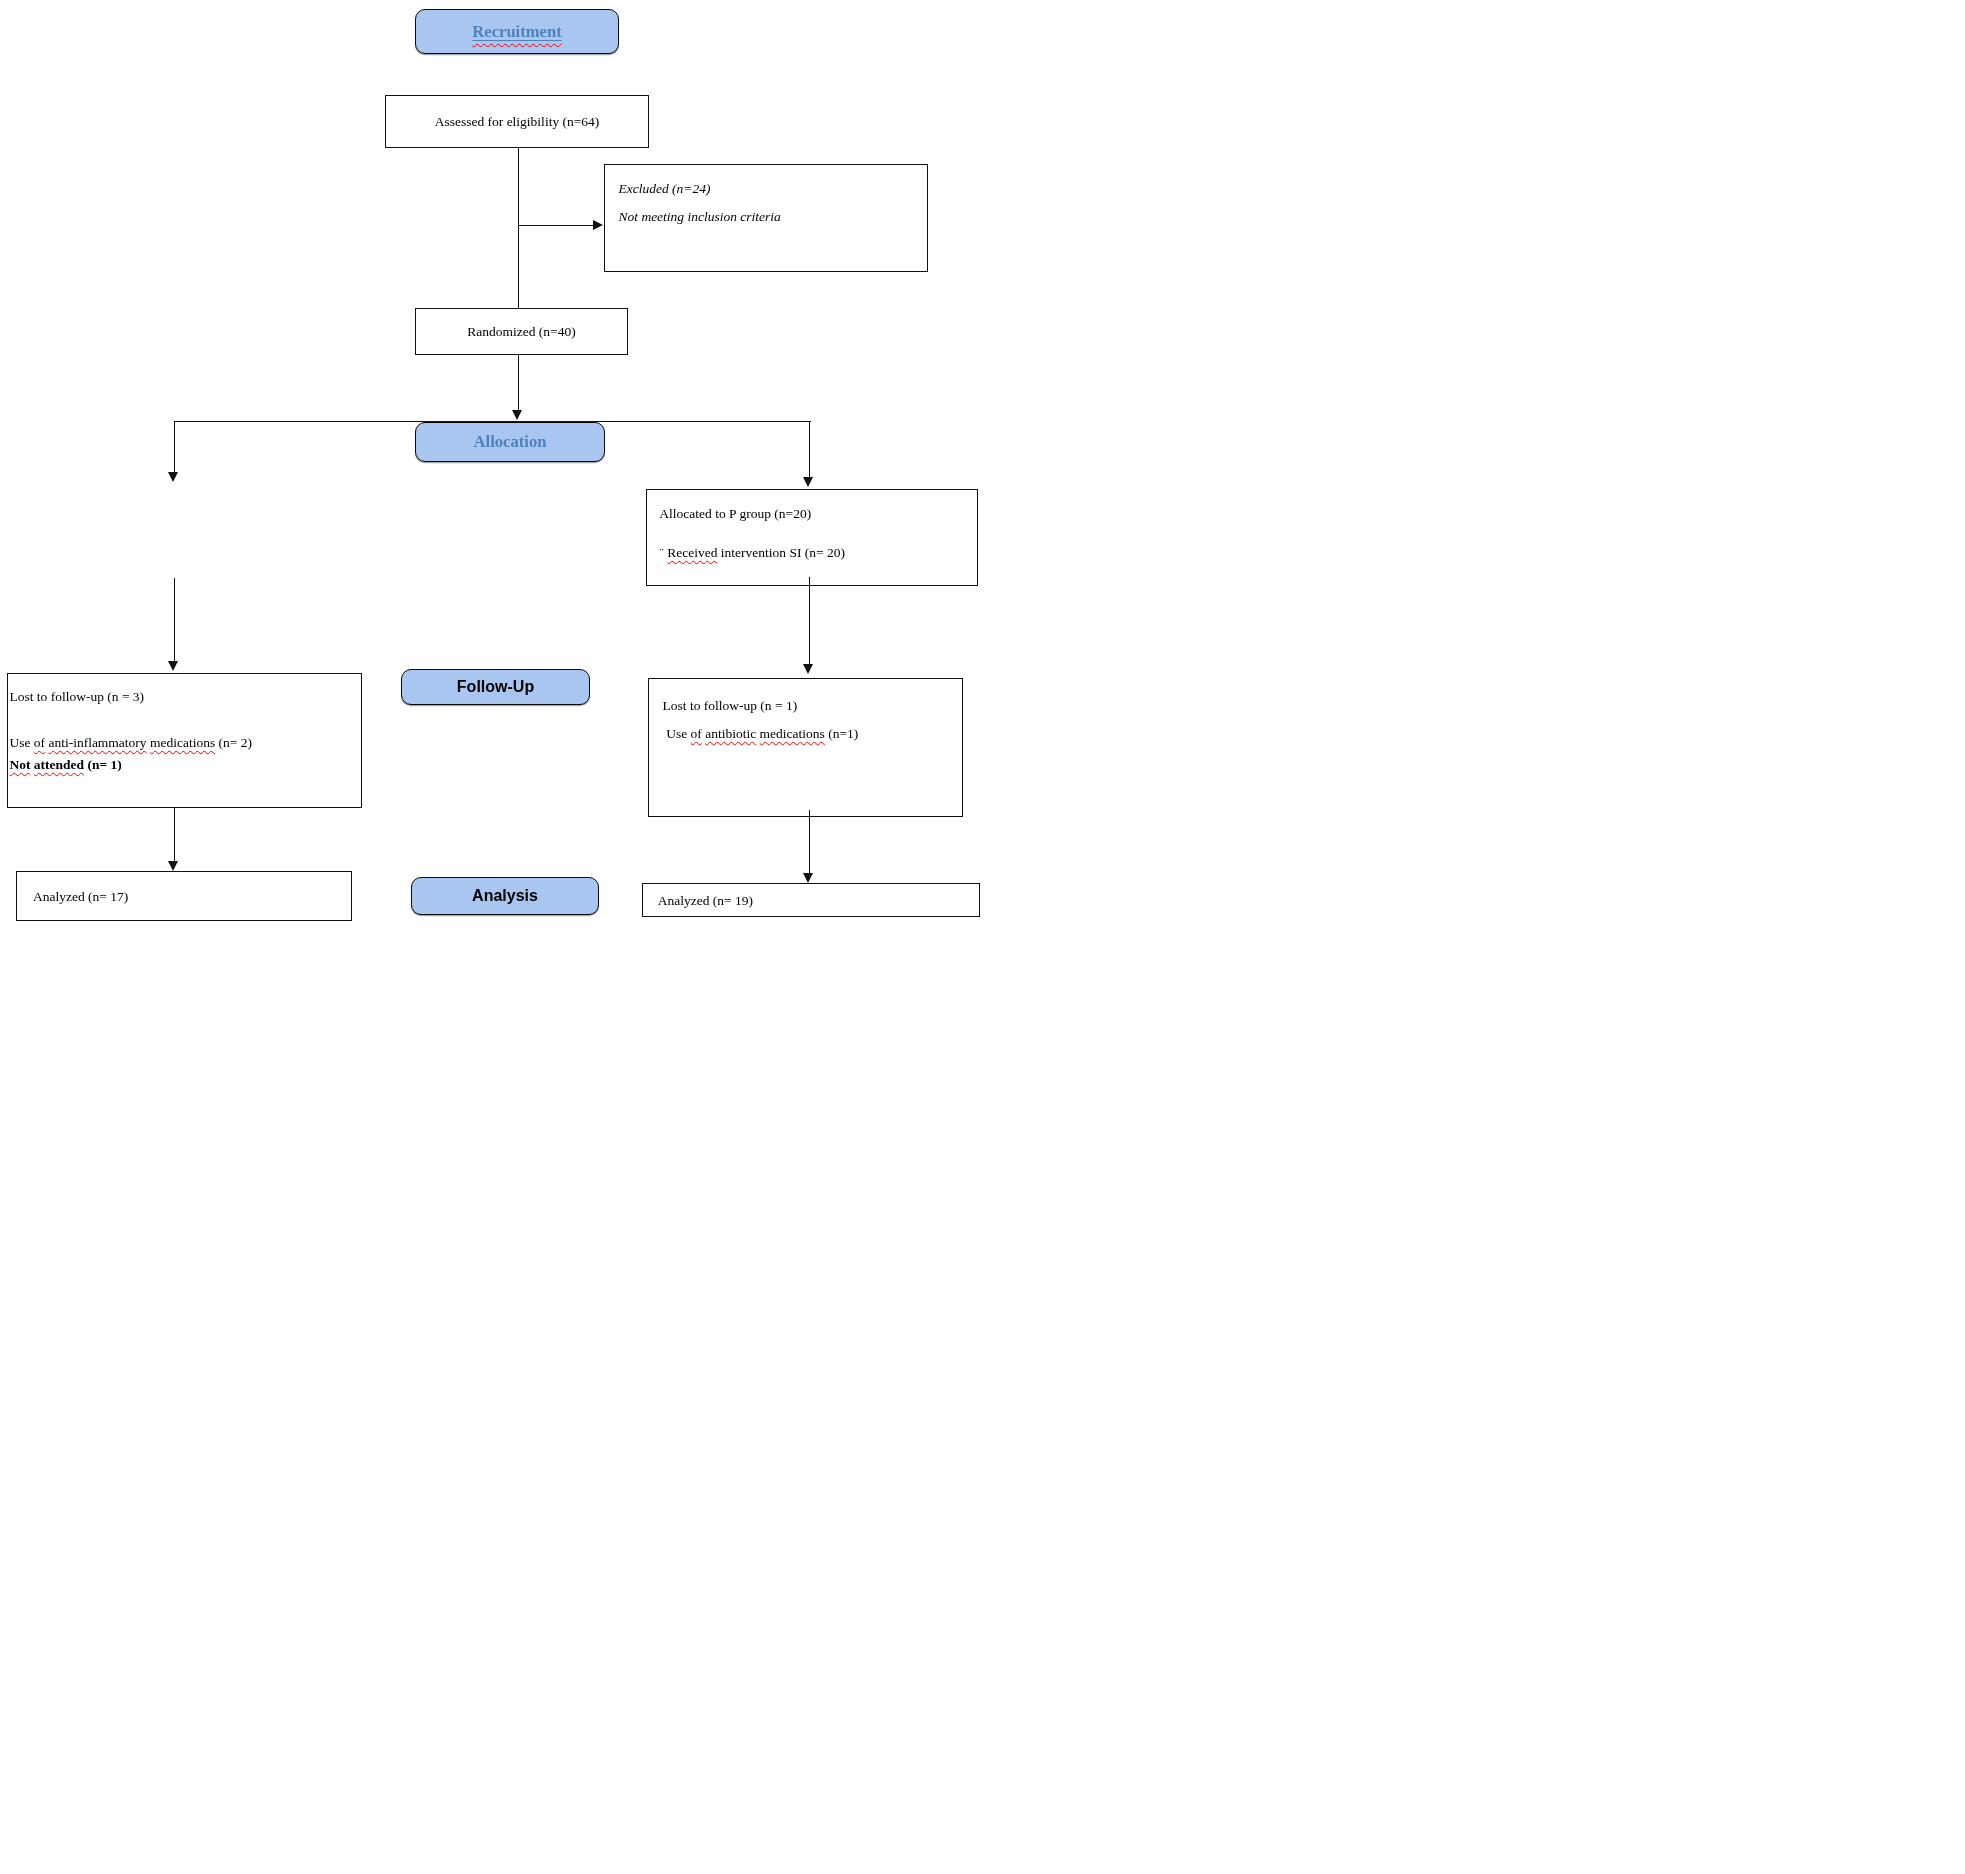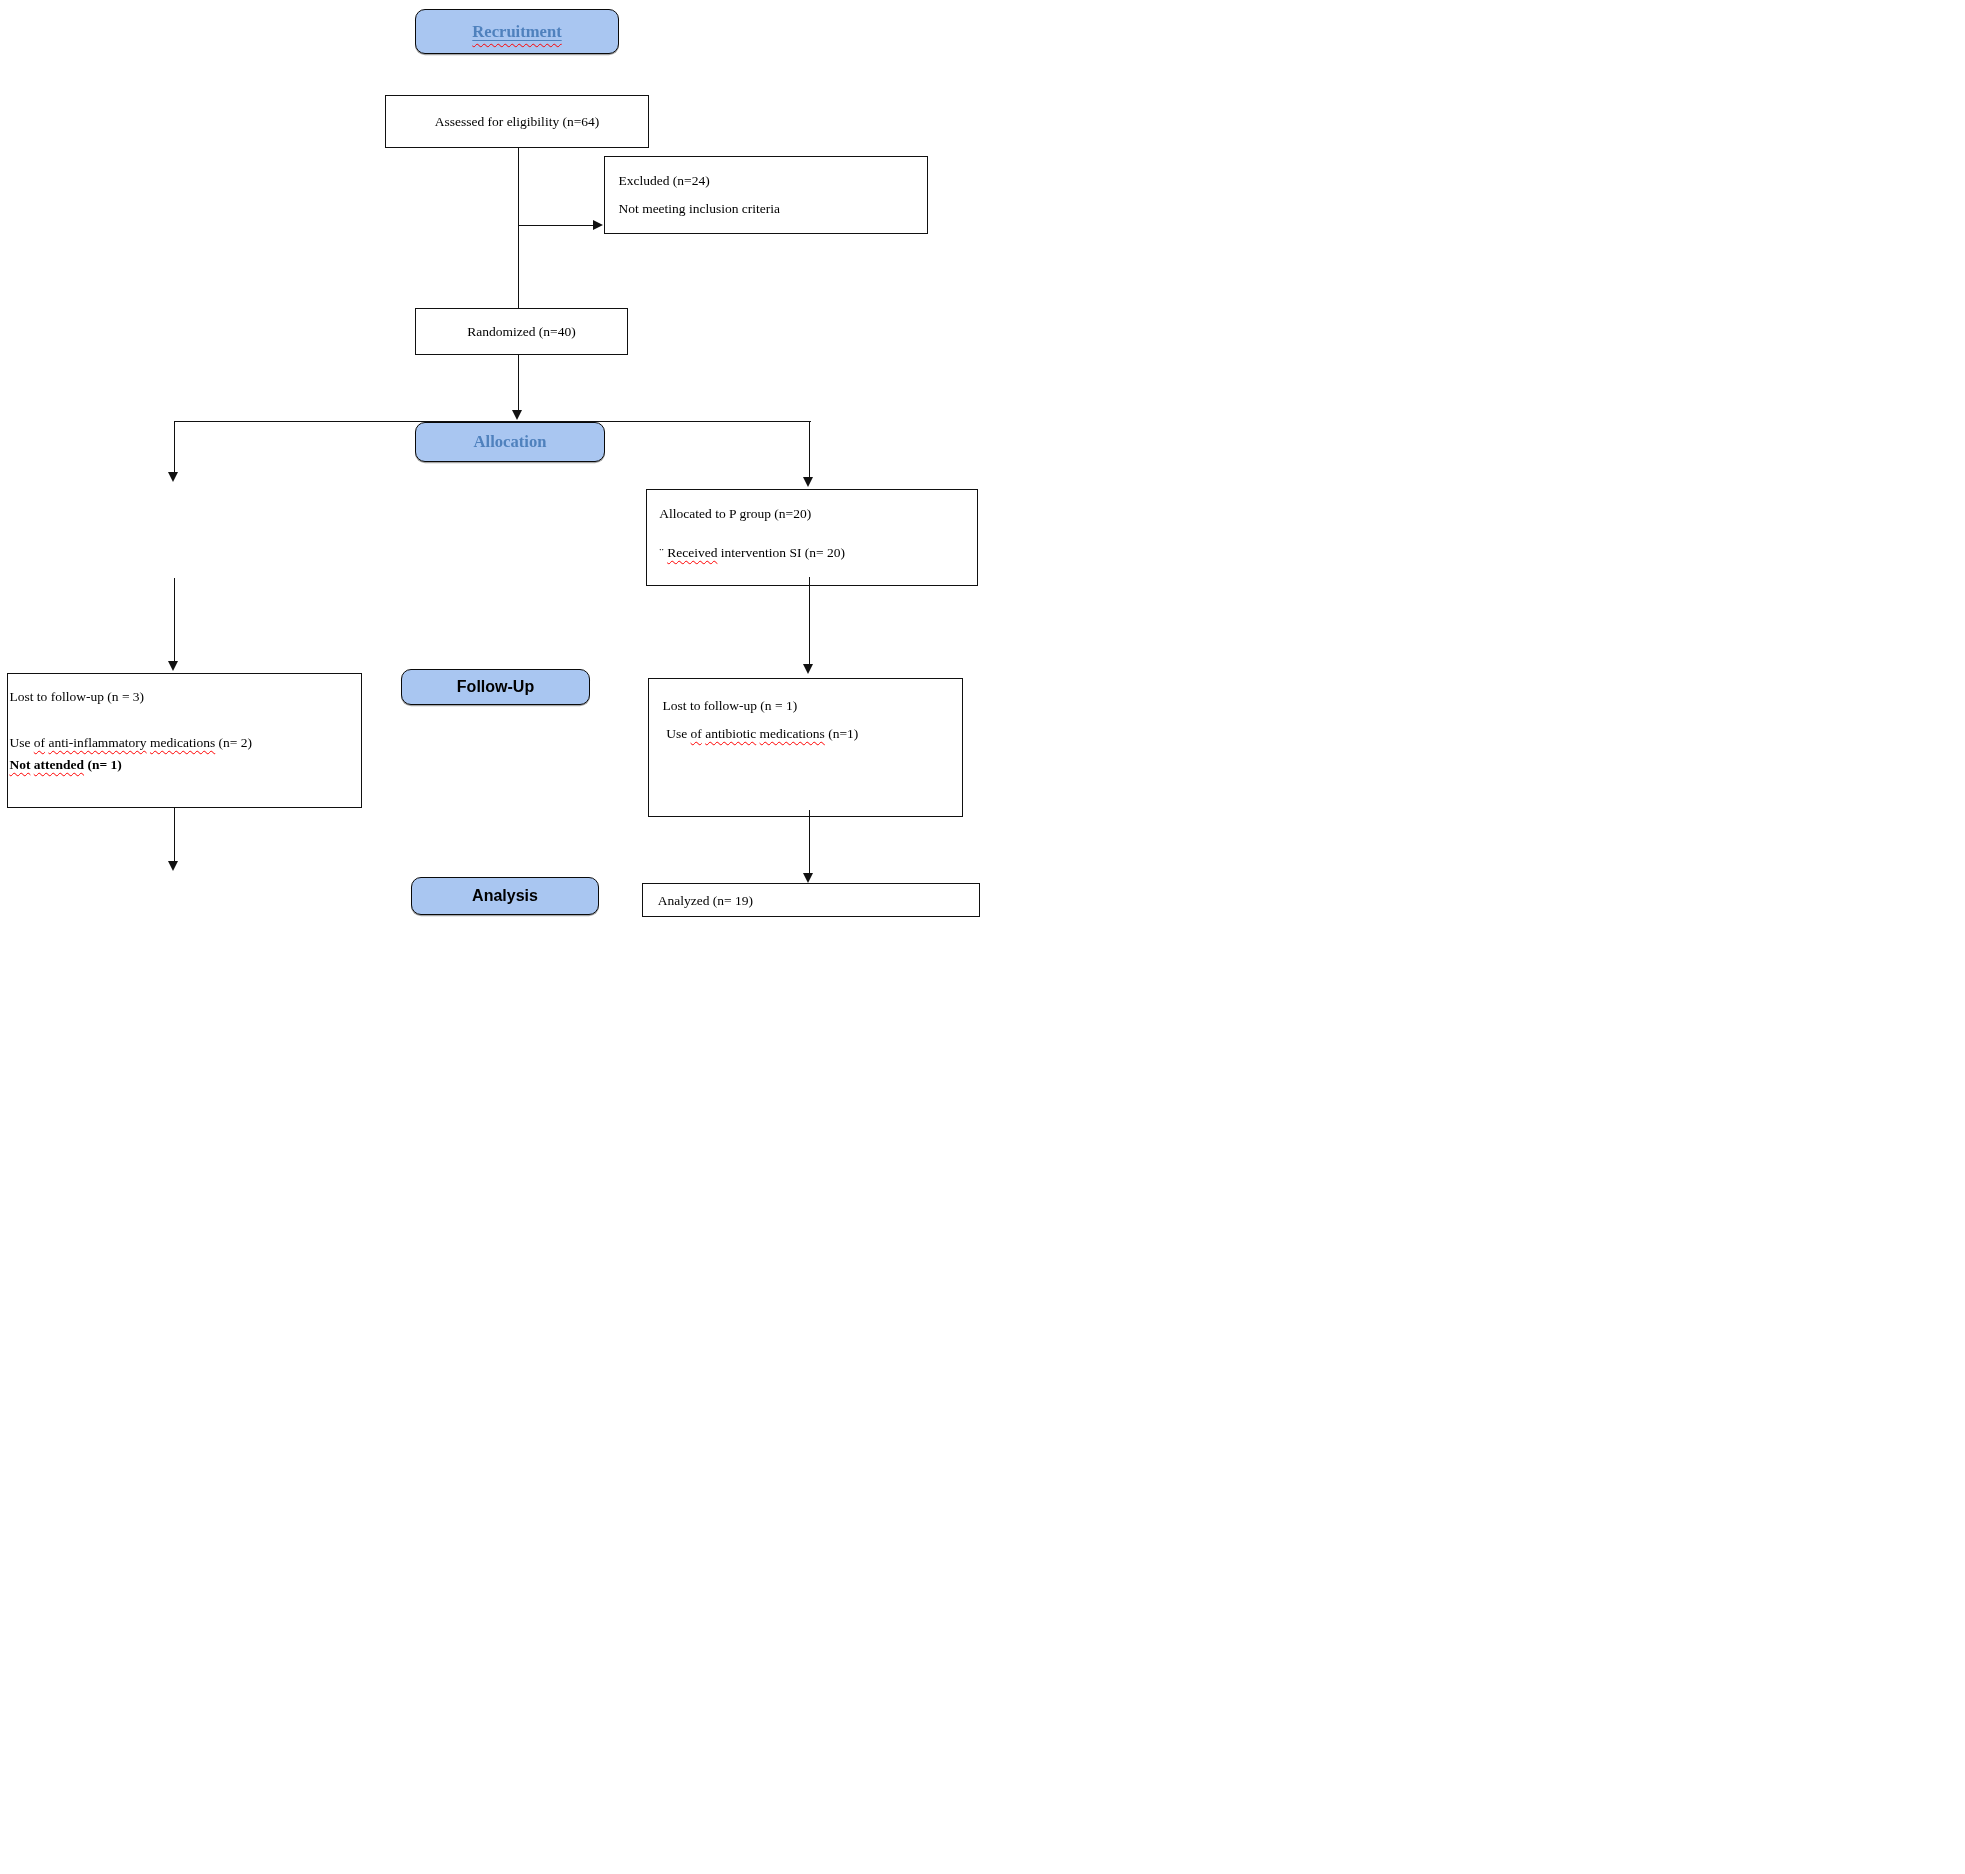--- a/index.html
+++ b/index.html
@@ -86,21 +86,21 @@
   .arr-right {
     position: absolute; width: 0; height: 0; z-index: 3;
     border-top: 5.5px solid transparent;
     border-bottom: 5.5px solid transparent;
     border-left: 10.4px solid #111111;
   }
 
   
   #hdr-recruitment { left: 415px; top: 9.2px;  width: 204px; height: 45px; }
   #box-assessed    { left: 385px; top: 95px; width: 264px; height: 53px; }
-  #box-excluded    { left: 604px; top: 156px; width: 324px; height: 78px; padding: 14.7px 0 0 13.5px; }
+  #box-excluded    { left: 604px; top: 164px; width: 324px; height: 108px; padding: 14.7px 0 0 13.5px; font-style: italic; }
   #box-excluded p + p { margin-top: 11px; }
   #box-randomized  { left: 415px; top: 308px; width: 213px; height: 47px; }
   #hdr-allocation  { left: 415px; top: 422px; width: 190px; height: 40px; }
 
   #box-alloc-left  { left: 7.4px;   top: 485px; width: 334px; height: 93px; padding: 13.5px 0 0 12.3px; }
   #box-alloc-left p + p { margin-top: 23px; }
   #box-alloc-right { left: 646px; top: 489px; width: 332px; height: 97px; padding: 14.7px 0 0 12.3px; }
   #box-alloc-right p + p { margin-top: 22px; }
 
   #hdr-followup    { left: 401px; top: 669px; width: 189px; height: 36px; }
@@ -197,20 +197,23 @@
     <p>Lost to follow-up (n = 1)</p>
     <p class="l2">
       <span>Use</span>
       <span class="sq">of</span>
       <span class="sq">antibiotic</span>
       <span class="sq">medications</span>
       <span>(n=1)</span>
     </p>
   </div>
 
+  <div class="box vcenter" id="box-an-left">
+    <p>Analyzed (n= 17)</p>
+  </div>
 
   <div class="box vcenter" id="box-an-right">
     <p>Analyzed (n= 19)</p>
   </div>
 
   <div class="line" id="ln-assessed-rand"></div>
   <div class="line" id="ln-excl-h"></div>
   <div class="arr-right" id="ar-excl"></div>
   <div class="line" id="ln-rand-alloc"></div>
   <div class="arr-down" id="ar-alloc"></div>

